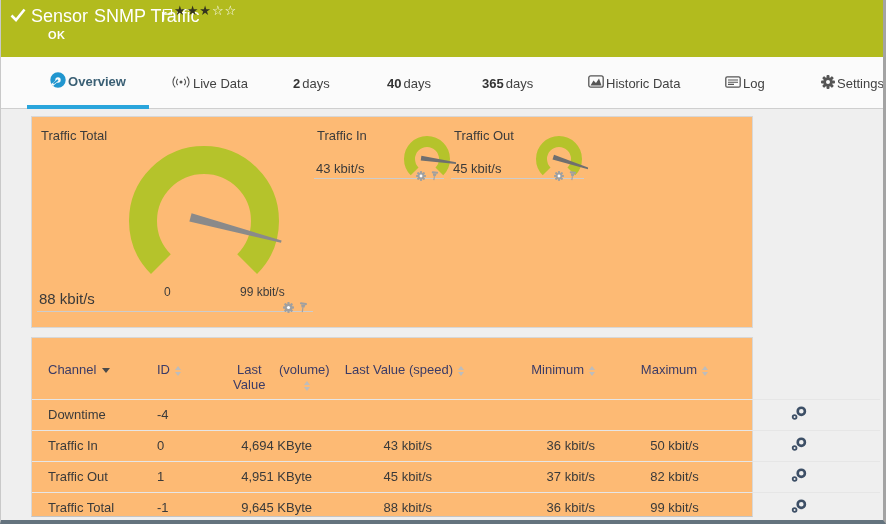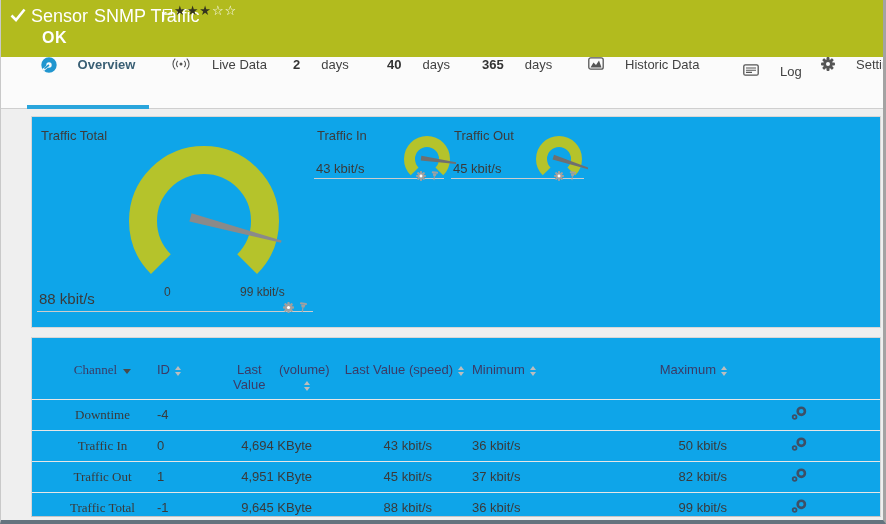--- a/index.html
+++ b/index.html
@@ -14,57 +14,57 @@
   }
   
   .hdr{height:57px;background:#b2bb1e;position:relative;color:#fff;}
   .hdr .check{position:absolute;left:9px;top:8px;}
   .hdr .titlewrap{position:absolute;left:30px;top:6px;font-size:18px;white-space:nowrap;}
   .hdr .titlewrap .prefix{margin-right:6px;}
   .hdr .flag{position:absolute;left:161px;top:7px;}
   .hdr .stars{position:absolute;left:173px;top:3px;font-size:13px;letter-spacing:1px;white-space:nowrap;}
   .hdr .stars .full{color:#35351f;}
   .hdr .stars .empty{color:#ffffff;}
-  .hdr .ok{position:absolute;left:41px;top:29px;font-size:16px;font-weight:bold;letter-spacing:.5px;}
+  .hdr .ok{position:absolute;left:47px;top:29px;font-size:11px;font-weight:bold;letter-spacing:.5px;}
   
   .tabs{height:52px;background:#fbfbfb;border-bottom:1px solid #cfcfcf;position:relative;}
-  .tab{position:absolute;top:0;height:52px;display:flex;gap:21px;
+  .tab{position:absolute;top:0;height:52px;display:flex;align-items:center;gap:2px;
        font-size:13px;color:#424242;cursor:pointer;padding:0 2px;}
   .tab .num{font-weight:bold;color:#333;}
   .tab.active{border-bottom:4px solid #2aa5dc;color:#3a5f74;}
   .tab.active .lbl{font-weight:bold;}
   .t-overview{left:26px;width:122px;justify-content:center;}
   .t-live{left:168px;} .t-2d{left:290px;} .t-30d{left:384px;} .t-365d{left:479px;}
-  .t-hist{left:585px;} .t-log{left:740px;margin-top:7px;} .t-set{left:818px;}
+  .t-hist{left:585px;} .t-log{left:722px;} .t-set{left:818px;}
   
   .main{padding-top:7px;}
-  .panel{position:relative;margin-left:30px;width:850px;background:#0ea5e9;border:1px solid #d7d7d7;}
+  .panel{position:relative;margin-left:30px;width:722px;background:#fdba74;border:1px solid #d7d7d7;}
   .p-gauges{height:212px;}
   .p-table{margin-top:9px;height:180px;border-bottom-color:#c4c4c4;}
   
   .g-label{position:absolute;font-size:13px;color:#3c3c3c;}
   .g-value{position:absolute;font-size:13px;color:#3a3a3a;}
   .g-value.big{font-size:15px;}
   .g-scale{position:absolute;font-size:12px;color:#3c3c3c;}
   .g-underline{position:absolute;border-bottom:1px solid #cccccc;height:1px;}
   .g-icons{position:absolute;display:flex;gap:4px;align-items:flex-end;}
   .gauge-svg{position:absolute;}
   
   .ctable{width:848px;border-collapse:collapse;font-size:13px;color:#3a3a3a;table-layout:fixed;}
   .ctable th{color:#3b3b66;font-weight:400;font-size:13px;padding:24px 0 7px 0;vertical-align:top;}
   .ctable td{padding:6px 0 7px 0;}
   .ctable tbody tr td{border-top:1px solid #e6e6e6;margin-left:36px;}
-  .c-channel{width:125px;text-align:center;padding-left:16px !important;font-family:Liberation Serif, serif;}
+  .c-channel{width:125px;text-align:left;padding-left:16px !important;}
   .c-id{width:65px;text-align:left;}
   .c-vol{width:110px;text-align:right;padding-right:20px !important;}
   th.c-vol{text-align:center;padding-right:0 !important;}
   .c-speed{width:140px;text-align:right;padding-right:40px !important;}
   th.c-speed{padding-right:8px !important;}
-  .c-min{width:150px;text-align:left;padding-right:27px !important;}
-  .c-max{width:130px;text-align:right;padding-right:25px !important;}
+  .c-min{width:150px;text-align:right;padding-right:27px !important;}
+  .c-max{width:130px;text-align:center;padding-right:25px !important;}
   .c-set{text-align:center;padding-right:35px !important;}
   .th-wrap{display:inline-flex;align-items:center;line-height:15px;}
   
   .sort{display:inline-flex;flex-direction:column;gap:2px;margin-left:5px;vertical-align:middle;}
   .tri-up{width:0;height:0;border-left:3.5px solid transparent;border-right:3.5px solid transparent;border-bottom:4px solid #bdbdbd;}
   .tri-dn{width:0;height:0;border-left:3.5px solid transparent;border-right:3.5px solid transparent;border-top:4px solid #bdbdbd;}
   .tri-dn.dark{border-top-color:#4a4a4a;border-left-width:4px;border-right-width:4px;border-top-width:5px;margin-left:6px;vertical-align:middle;display:inline-block;}
   .rowicon{cursor:pointer;display:inline-block;}
 </style>
 </head>

